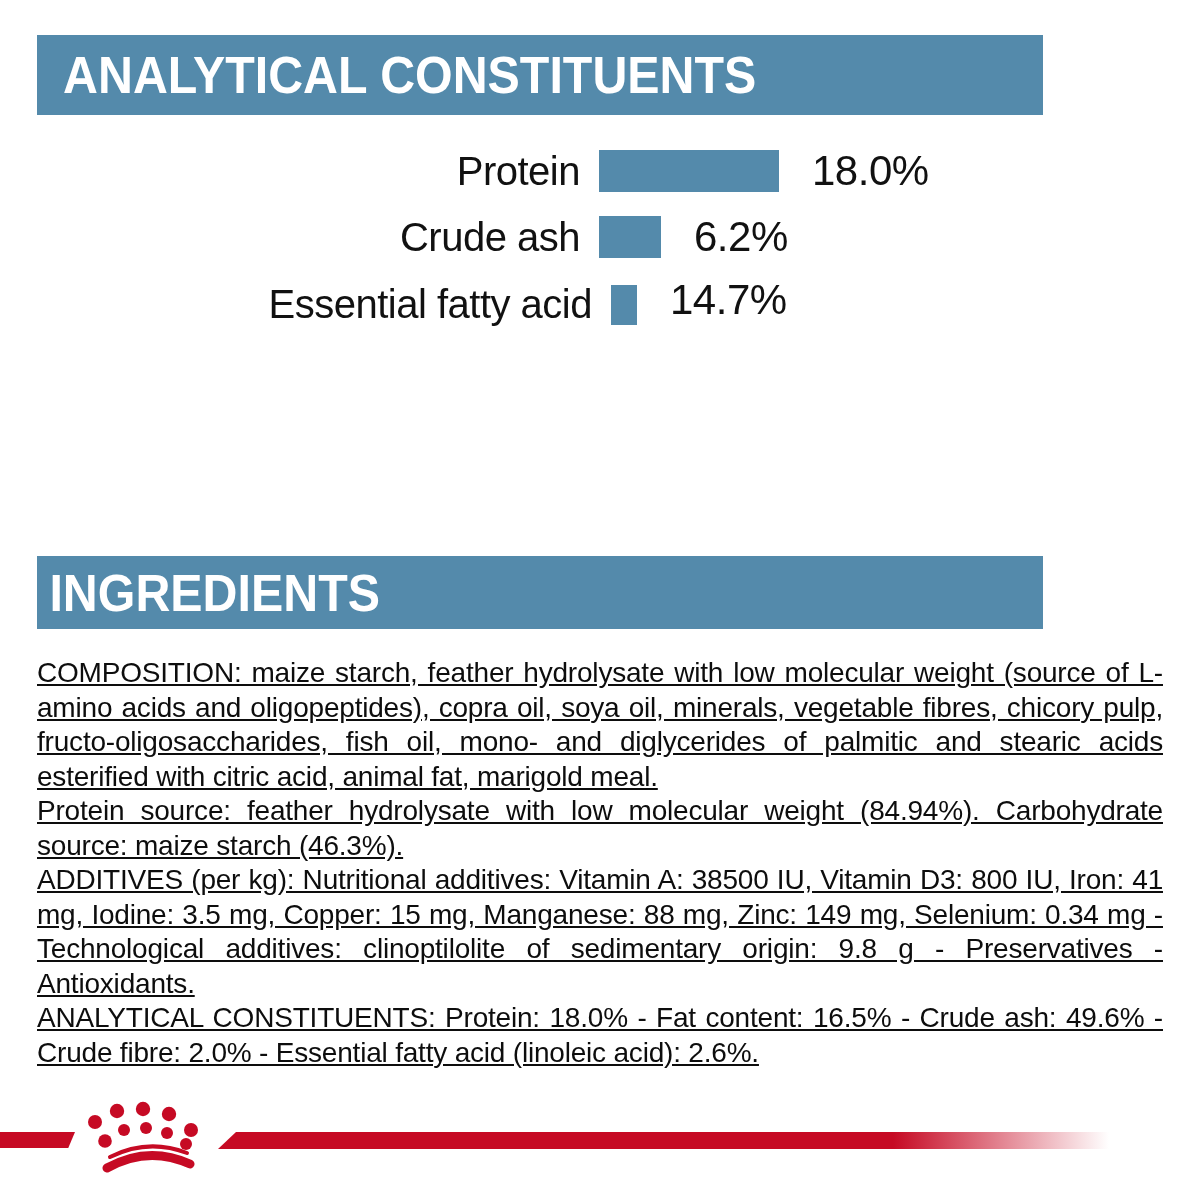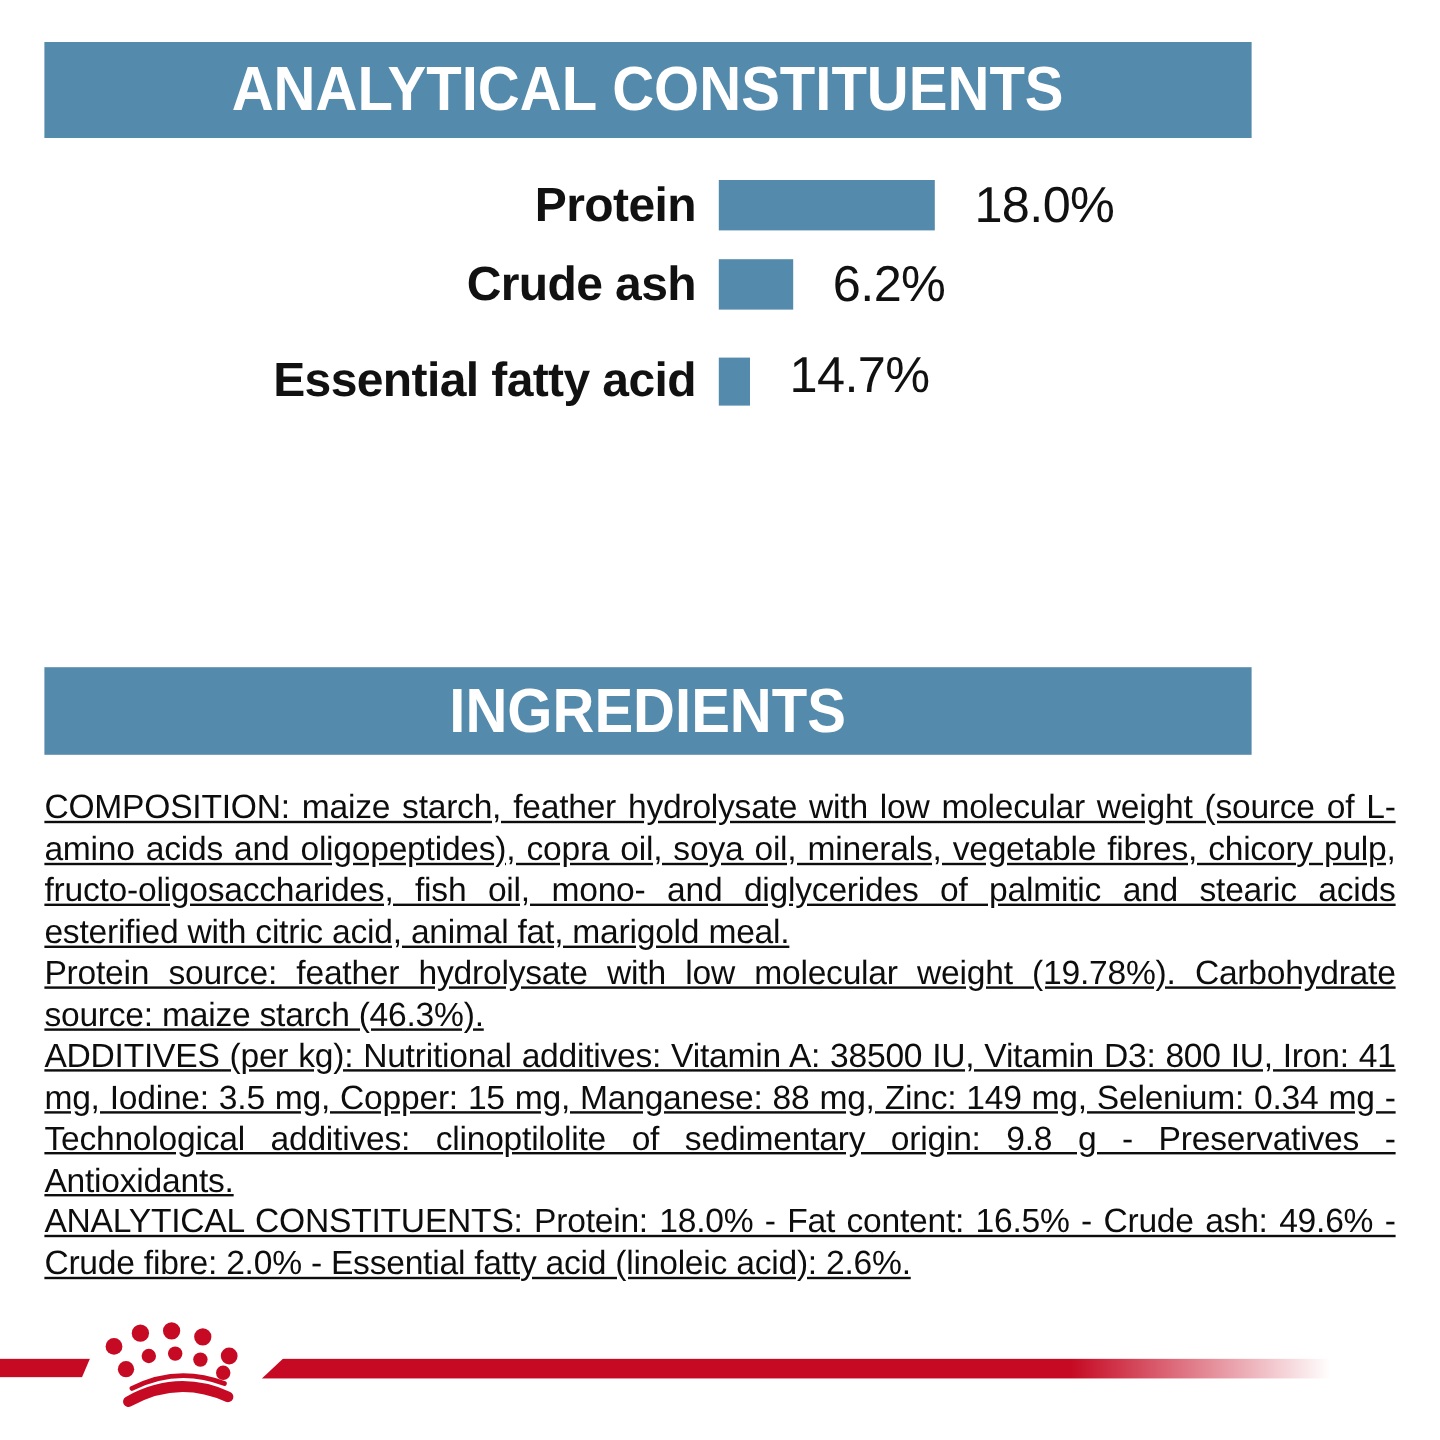--- a/index.html
+++ b/index.html
@@ -10,41 +10,41 @@
     overflow:hidden;
     font-family:"Liberation Sans", sans-serif;
     color:#111;
   }
 
   
   .banner {
     position:absolute;
     left:37px; width:1006px;
     background:#548aab;
-    display:flex; align-items:center; justify-content:center;
+    display:flex; align-items:center; justify-content:flex-start;
   }
   .banner .banner-title {
     color:#ffffff;
     font-weight:bold;
     font-size:52px;
     letter-spacing:0px;
     transform:scaleX(0.93);
     white-space:nowrap;
   }
   #banner-analytical { top:35px; height:80px; }
   #banner-ingredients { top:556px; height:73px; }
 
   
   .chart { position:absolute; top:138px; left:0; width:1200px; }
   .crow { display:flex; align-items:center; height:66px; }
-  .crow-last { height:auto; align-items:flex-end; margin-top:17px; }
+  .crow-last { height:auto; align-items:flex-end; margin-top:4px;padding-left:12px; }
   .clabel {
     width:580px;
     text-align:right;
-    font-size:40px; font-weight:bold;
+    font-size:40px; font-weight:normal;
     line-height:1.0;
     letter-spacing:-0.5px;
     white-space:nowrap;
   }
   .clabel-two { line-height:60px; }
   .clabel-two span { display:block; }
   .cbar {
     margin-left:19px;
     height:42px;
     background:#548aab;
@@ -127,21 +127,21 @@
     </div>
 
   </div>
 
   <div class="banner" id="banner-ingredients">
     <span class="banner-title">INGREDIENTS</span>
   </div>
 
   <div class="body-text">
     <p>COMPOSITION: maize starch, feather hydrolysate with low molecular weight (source of L-amino acids and oligopeptides), copra oil, soya oil, minerals, vegetable fibres, chicory pulp, fructo-oligosaccharides, fish oil, mono- and diglycerides of palmitic and stearic acids esterified with citric acid, animal fat, marigold meal.</p>
-    <p>Protein source: feather hydrolysate with low molecular weight (19.78%). Carbohydrate source: maize starch (46.3%).</p>
+    <p>Protein source: feather hydrolysate with low molecular weight (84.94%). Carbohydrate source: maize starch (46.3%).</p>
     <p>ADDITIVES (per kg): Nutritional additives: Vitamin A: 38500 IU, Vitamin D3: 800 IU, Iron: 41 mg, Iodine: 3.5 mg, Copper: 15 mg, Manganese: 88 mg, Zinc: 149 mg, Selenium: 0.34 mg - Technological additives: clinoptilolite of sedimentary origin: 9.8 g - Preservatives - Antioxidants.</p>
     <p>ANALYTICAL CONSTITUENTS: Protein: 18.0% - Fat content: 16.5% - Crude ash: 49.6% - Crude fibre: 2.0% - Essential fatty acid (linoleic acid): 2.6%.</p>
   </div>
 
   <div class="red-left"></div>
 
   <svg class="crown" viewBox="0 0 124 74" xmlns="http://www.w3.org/2000/svg">
     <g fill="#c60a24">
 
       <circle cx="9" cy="22" r="7"></circle>

